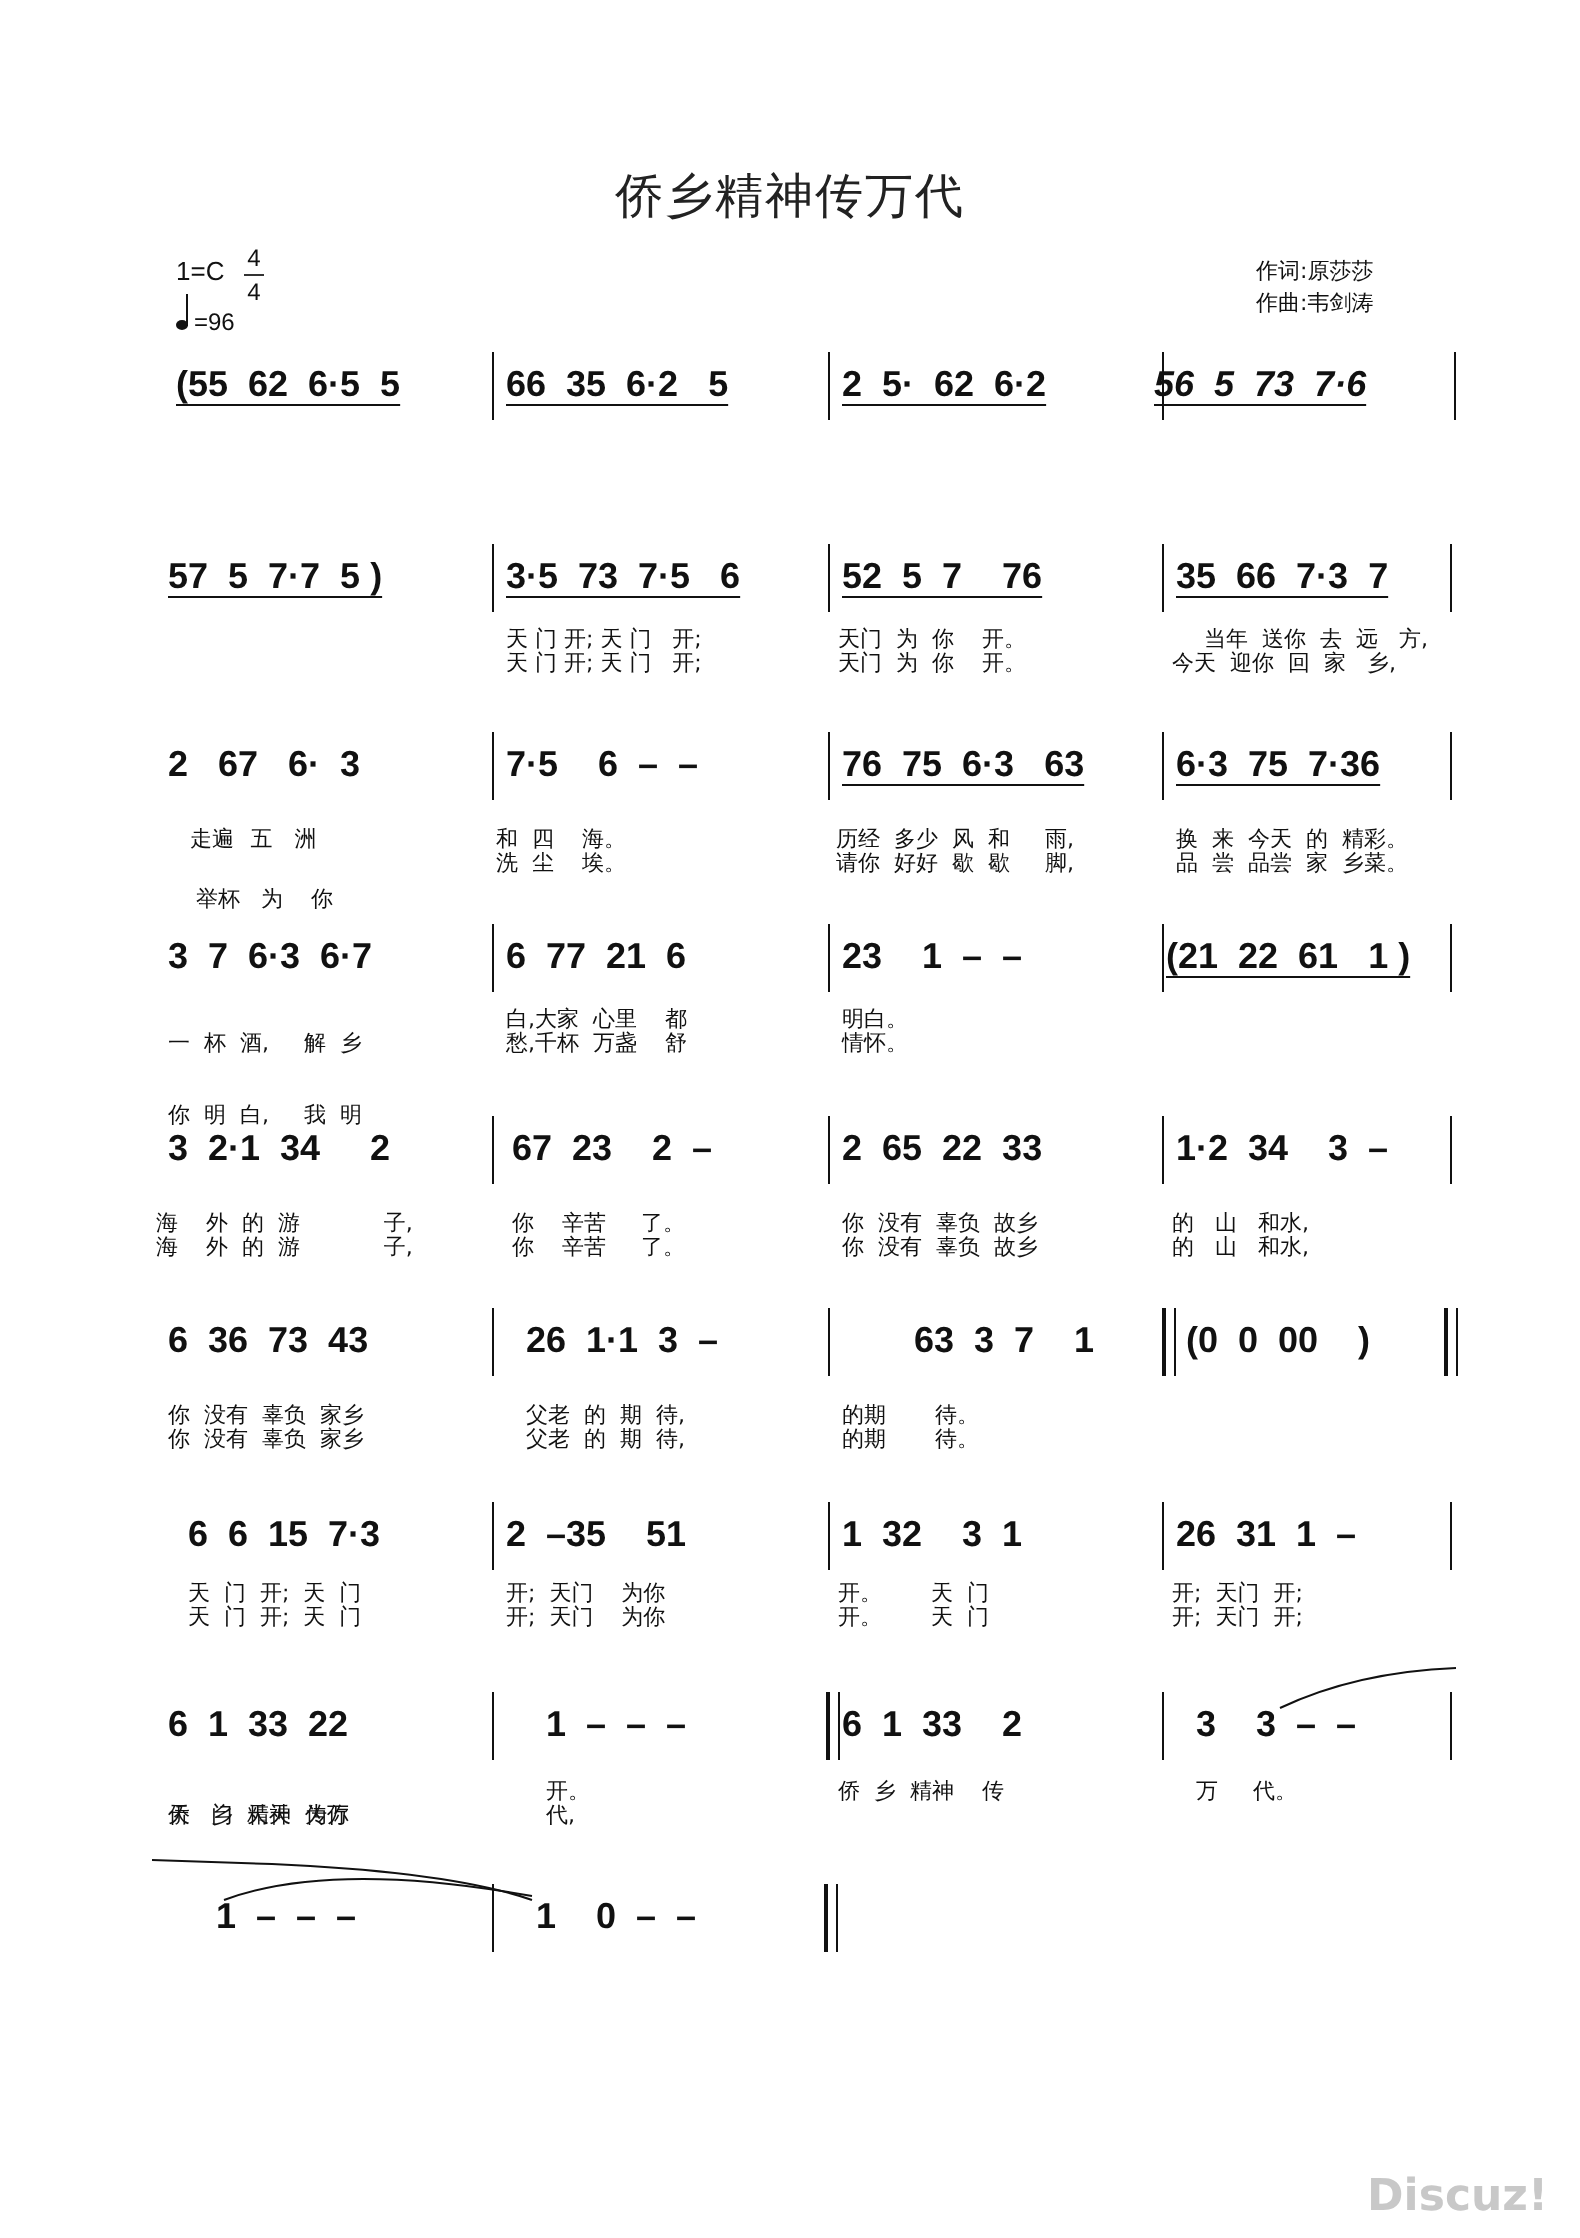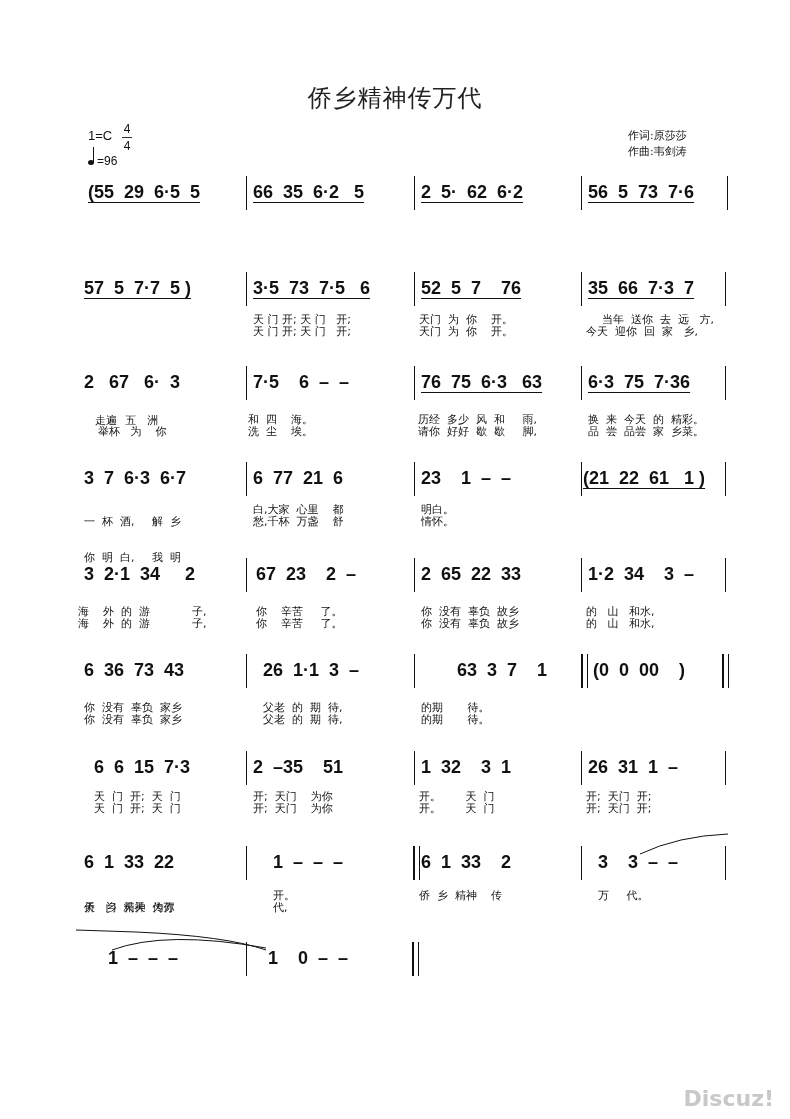--- a/index.html
+++ b/index.html
@@ -39,27 +39,27 @@
 <div class="tempo">
   <span class="note"></span><span>=96</span>
 </div>
 
 <div class="credits">
   <div>作词:原莎莎</div>
   <div>作曲:韦剑涛</div>
 </div>
 
 <div class="line-row" style="top:182px;">
-  <div class="measure u" style="left:10px;">(55  29  6·5  5</div>
+  <div class="measure u" style="left:10px;">(55  62  6·5  5</div>
   <div class="bar" style="left:168px;"></div>
   <div class="measure u" style="left:175px;">66  35  6·2   5</div>
   <div class="bar" style="left:336px;"></div>
   <div class="measure u" style="left:343px;">2  5·  62  6·2</div>
   <div class="bar" style="left:503px;"></div>
-  <div class="measure u" style="left:510px;">56  5  73  7·6</div>
+  <div class="measure u" style="left:499px;font-style:italic;">56  5  73  7·6</div>
   <div class="bar" style="left:649px;"></div>
 </div>
 
 <div class="line-row" style="top:278px;">
   <div class="measure u" style="left:6px;">57  5  7·7  5 )</div>
   <div class="bar" style="left:168px;"></div>
   <div class="measure u" style="left:175px;">3·5  73  7·5   6</div>
   <div class="bar" style="left:336px;"></div>
   <div class="measure u" style="left:343px;">52  5  7    76</div>
   <div class="bar" style="left:503px;"></div>
@@ -76,21 +76,21 @@
 <div class="line-row" style="top:372px;">
   <div class="measure" style="left:6px;">2   67   6·  3</div>
   <div class="bar" style="left:168px;"></div>
   <div class="measure" style="left:175px;">7·5    6  –  –</div>
   <div class="bar" style="left:336px;"></div>
   <div class="measure u" style="left:343px;">76  75  6·3   63</div>
   <div class="bar" style="left:503px;"></div>
   <div class="measure u" style="left:510px;">6·3  75  7·36</div>
   <div class="bar" style="left:647px;"></div>
   <div class="lyric" style="left:6px;top:42px;font-family:Liberation Serif, serif;">    走遍   五    洲</div>
-  <div class="lyric" style="left:6px;top:54px;">    举杯   为    你</div>
+  <div class="lyric" style="left:6px;top:72px;">    举杯   为    你</div>
   <div class="lyric" style="left:170px;top:42px;">和  四    海。</div>
   <div class="lyric" style="left:170px;top:54px;">洗  尘    埃。</div>
   <div class="lyric" style="left:340px;top:42px;">历经  多少  风  和     雨,</div>
   <div class="lyric" style="left:340px;top:54px;">请你  好好  歇  歇     脚,</div>
   <div class="lyric" style="left:510px;top:42px;">换  来  今天  的  精彩。</div>
   <div class="lyric" style="left:510px;top:54px;">品  尝  品尝  家  乡菜。</div>
 </div>
 
 <div class="line-row" style="top:468px;">
   <div class="measure" style="left:6px;">3  7  6·3  6·7</div>

